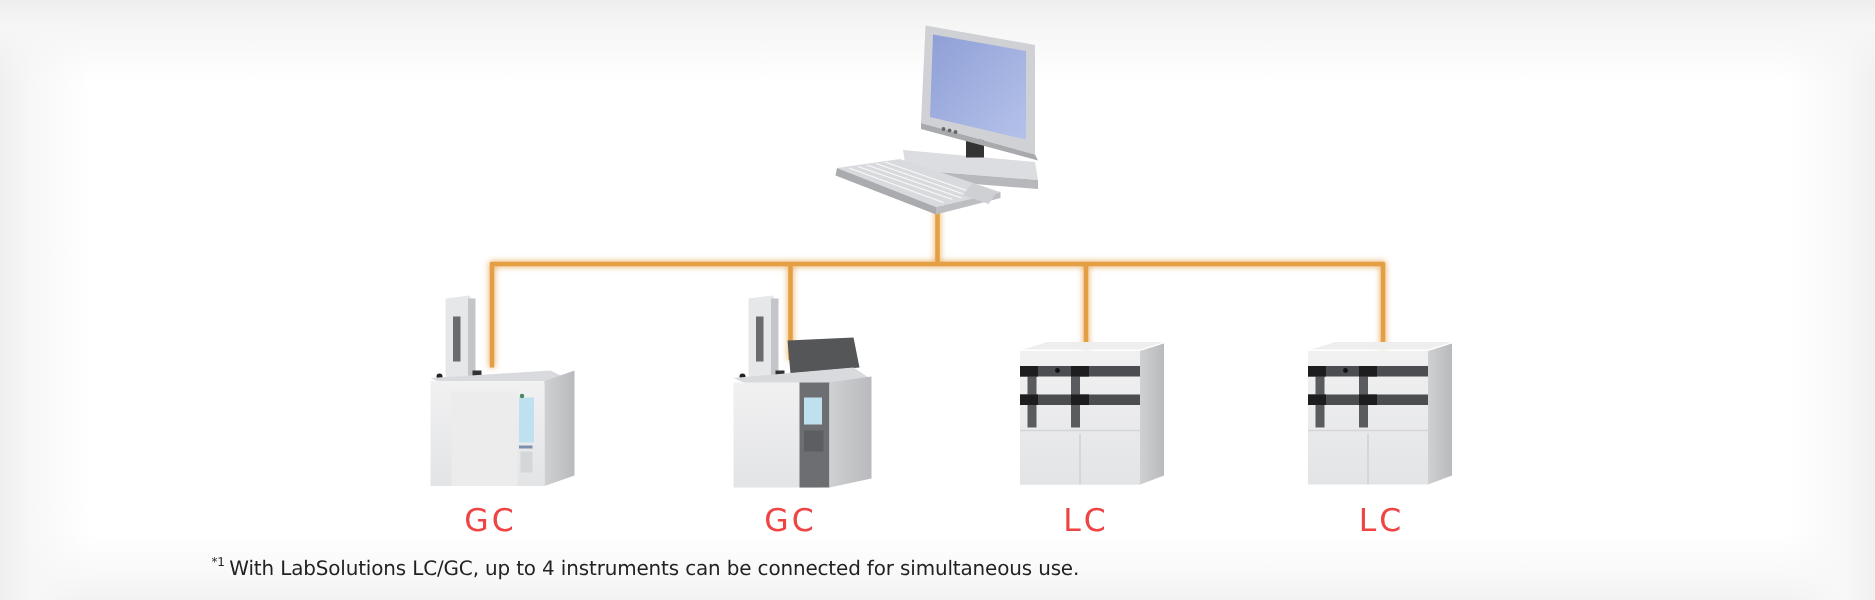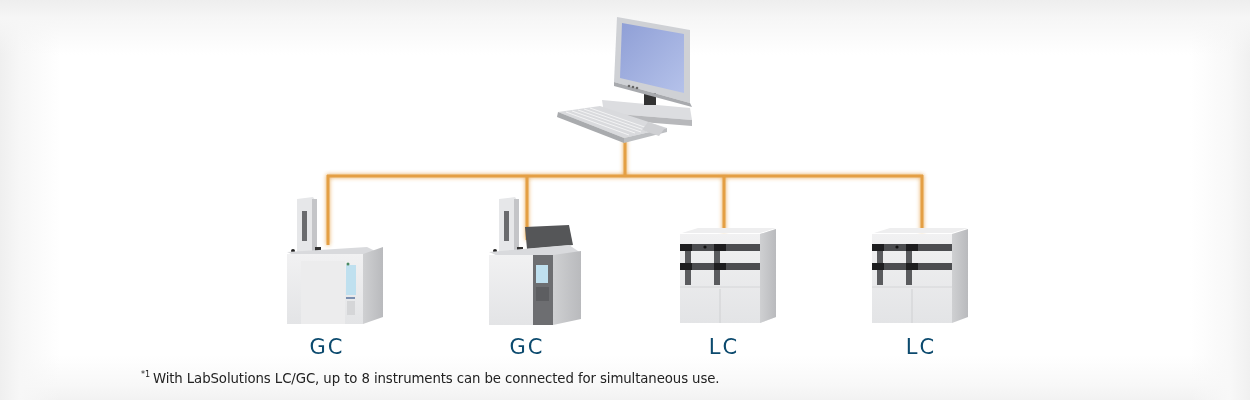--- a/index.html
+++ b/index.html
@@ -13,21 +13,21 @@
     background:
       linear-gradient(to bottom, #eeeeee 0px, #f6f6f6 18px, rgba(255,255,255,0) 55px),
       linear-gradient(to right, #efefef 0px, #f7f7f7 20px, rgba(255,255,255,0) 60px),
       linear-gradient(to left, #f0f0f0 0px, #f8f8f8 20px, rgba(255,255,255,0) 60px),
       linear-gradient(to top, #f2f2f2 0px, #f8f8f8 15px, rgba(255,255,255,0) 45px),
       #ffffff;
   }
   svg.diagram { position:absolute; left:0; top:0; }
   .label {
     position:absolute; font-family:"DejaVu Sans", sans-serif;
-    font-size:21px; color:#0c4a6e; letter-spacing:2px;
+    font-size:21px; color:#ef4444; letter-spacing:2px;
     transform:translateX(-50%);
     text-align:right;
   }
   .footnote {
     position:absolute; left:141px; top:370px;
     font-family:"DejaVu Sans", sans-serif; font-size:13.3px; color:#222222;
     letter-spacing:-0.1px;
   }
   .footnote sup { font-size:8px; vertical-align:6px; margin-right:3px; }
 </style>
@@ -166,13 +166,13 @@
     <line x1="40" y1="60" x2="40" y2="94" stroke="#cfd0d2" stroke-width="1"></line>
     <line x1="0" y1="58" x2="80" y2="58" stroke="#d5d6d8" stroke-width="1"></line>
   </g>
 </svg>
 
 <div class="label" style="left:327px; top:335px;">GC</div>
 <div class="label" style="left:527px; top:335px;">GC</div>
 <div class="label" style="left:724px; top:335px;">LC</div>
 <div class="label" style="left:921px; top:335px;">LC</div>
 
-<div class="footnote"><sup>*1</sup><span>With LabSolutions LC/GC, up to 8 instruments can be connected for simultaneous use.</span></div>
+<div class="footnote"><sup>*1</sup><span>With LabSolutions LC/GC, up to 4 instruments can be connected for simultaneous use.</span></div>
 
 </body></html>

